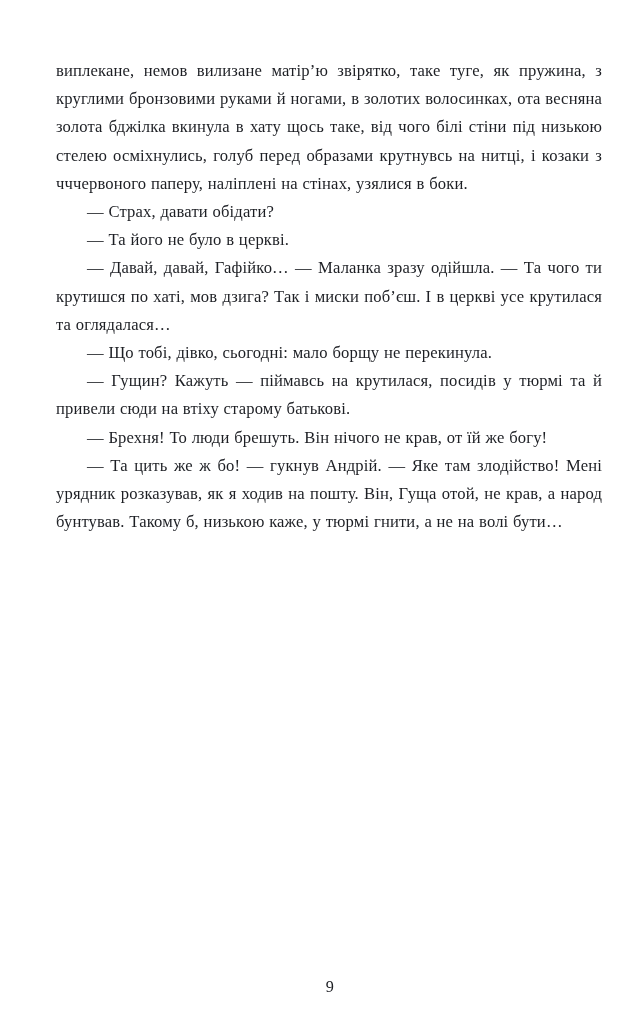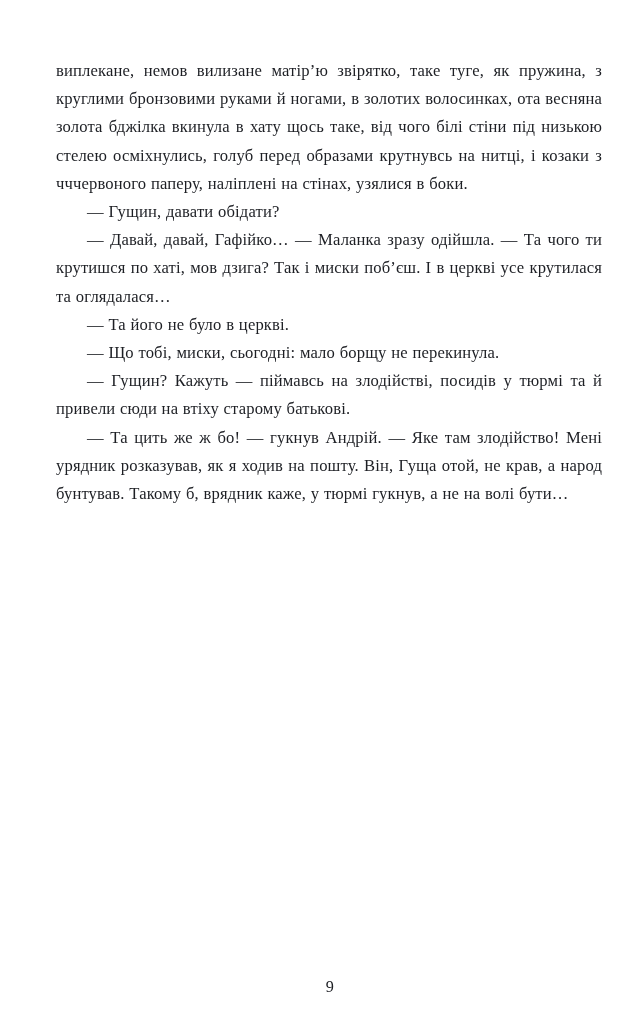--- a/index.html
+++ b/index.html
@@ -47,21 +47,22 @@
     font-size: 16.2px;
     letter-spacing: 0.2px;
   }
 </style>
 </head>
 <body>
 
 <div class="page">
   <div class="body-text">
     <p class="para">виплекане, немов вилизане матір’ю звірятко, таке туге, як пружина, з круглими бронзовими руками й ногами, в золотих волосинках, ота весняна золота бджілка вкинула в хату щось таке, від чого білі стіни під низькою стелею осміхнулись, голуб перед образами крутнувсь на нитці, і козаки з чччервоного паперу, наліплені на стінах, узялися в боки.</p>
-    <p class="para indent">— Гущин, давати обідати?</p>
+    <p class="para indent">— Страх, давати обідати?</p>
+    <p class="para indent">— Та його не було в церкві.</p>
     <p class="para indent">— Давай, давай, Гафійко… — Маланка зразу одійшла. — Та чого ти крутишся по хаті, мов дзига? Так і миски поб’єш. І в церкві усе крутилася та оглядалася…</p>
-    <p class="para indent">— Та його не було в церкві.</p>
-    <p class="para indent">— Що тобі, миски, сьогодні: мало борщу не перекинула.</p>
-    <p class="para indent">— Гущин? Кажуть — піймавсь на злодійстві, посидів у тюрмі та й привели сюди на втіху старому батькові.</p>
-    <p class="para indent">— Та цить же ж бо! — гукнув Андрій. — Яке там злодійство! Мені урядник розказував, як я ходив на пошту. Він, Гуща отой, не крав, а народ бунтував. Такому б, врядник каже, у тюрмі гукнув, а не на волі бути…</p>
+    <p class="para indent">— Що тобі, дівко, сьогодні: мало борщу не перекинула.</p>
+    <p class="para indent">— Гущин? Кажуть — піймавсь на крутилася, посидів у тюрмі та й привели сюди на втіху старому батькові.</p>
+    <p class="para indent">— Брехня! То люди брешуть. Він нічого не крав, от їй же богу!</p>
+    <p class="para indent">— Та цить же ж бо! — гукнув Андрій. — Яке там злодійство! Мені урядник розказував, як я ходив на пошту. Він, Гуща отой, не крав, а народ бунтував. Такому б, низькою каже, у тюрмі гнити, а не на волі бути…</p>
   </div>
   <div class="folio">9</div>
 </div>
 
 </body></html>

